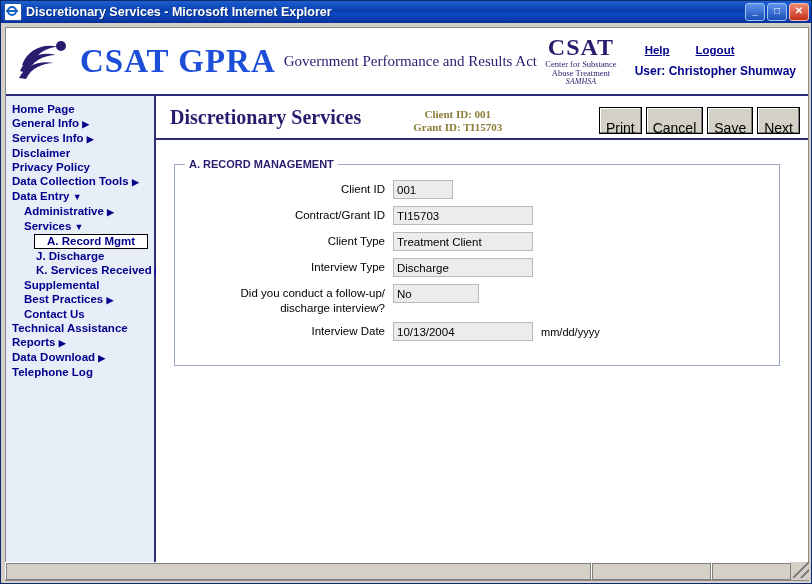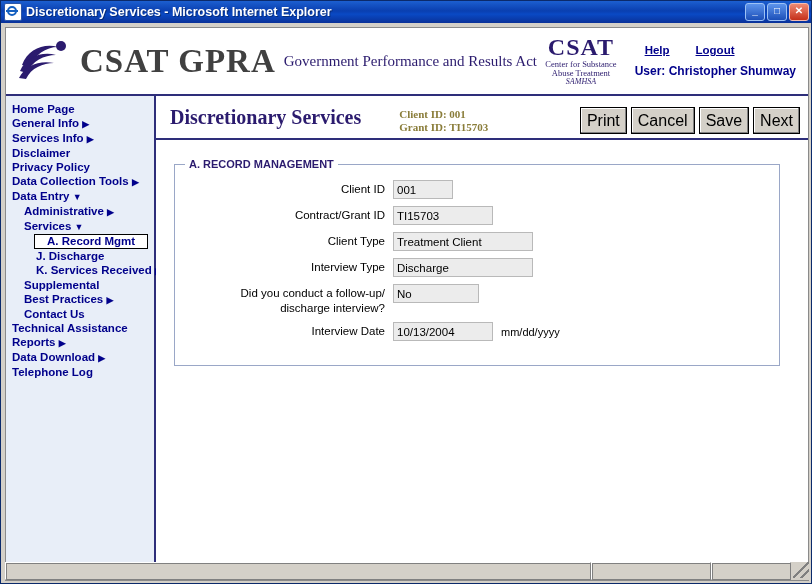--- a/index.html
+++ b/index.html
@@ -105,21 +105,21 @@
     box-sizing: border-box;
     background: #ffffff;
   }
   .logo-mark {
     width: 62px; height: 52px;
     position: relative;
     flex: none;
     margin-right: 4px;
   }
   .brand {
-    color: #404040;
+    color: #1d4ed8;
     font-family: "Liberation Serif", serif;
     font-weight: bold;
     font-size: 33px;
     letter-spacing: 1px;
     line-height: 1;
     white-space: nowrap;
   }
   .brand-sub {
     color: #2b1b6e;
     font-family: "Liberation Serif", serif;
@@ -211,41 +211,42 @@
     box-sizing: border-box;
   }
   .page-title {
     color: #2b1b6e;
     font-family: Liberation Serif, serif;
     font-weight: bold;
     font-size: 20px;
     white-space: nowrap;
   }
   .ids {
-    margin-left: 38px;
+    margin-left: 52px;
     margin-top: 2px;
     color: #8a7d3a;
     font-family: "Liberation Serif", serif;
     font-weight: bold;
     font-size: 11px;
     line-height: 13px;
     white-space: nowrap;
+    text-align: center;
   }
   .head-spacer { flex: 1 1 auto; }
   .btnrow { display: flex; gap: 4px; margin-top: 1px; }
   .btn {
     min-width: 34px;
     height: 27px;
     background: #d4d0c8;
     border: 1px solid #000000;
     box-shadow: inset -1px -1px 0 #808080, inset 1px 1px 0 #ffffff;
     font-family: "Liberation Sans", sans-serif;
-    font-size: 16px;
+    font-size: 14px;
     color: #000;
-    padding: 4px 6px;
+    padding: 12px 6px;
     cursor: pointer;
     box-sizing: border-box;
   }
 
   .formwrap { padding: 18px 20px 0 18px; }
   fieldset.panel {
     border: 1px solid #9aa7c7;
     margin: 0;
     padding: 10px 10px 16px 10px;
     box-sizing: border-box;
@@ -277,21 +278,21 @@
     border: 1px solid #b9b9b9;
     height: 19px;
     line-height: 18px;
     font-size: 11.5px;
     padding: 0 3px;
     box-sizing: border-box;
     color: #000;
   }
   .w-sm { width: 60px; }
   .w-md { width: 86px; }
-  .w-lg { width: 100px; }
+  .w-lg { width: 140px; }
   .w-xl { width: 140px; }
   .hint {
     font-size: 11px;
     margin-left: 8px;
     line-height: 20px;
     color: #000;
   }
 
   
   .statusbar {

